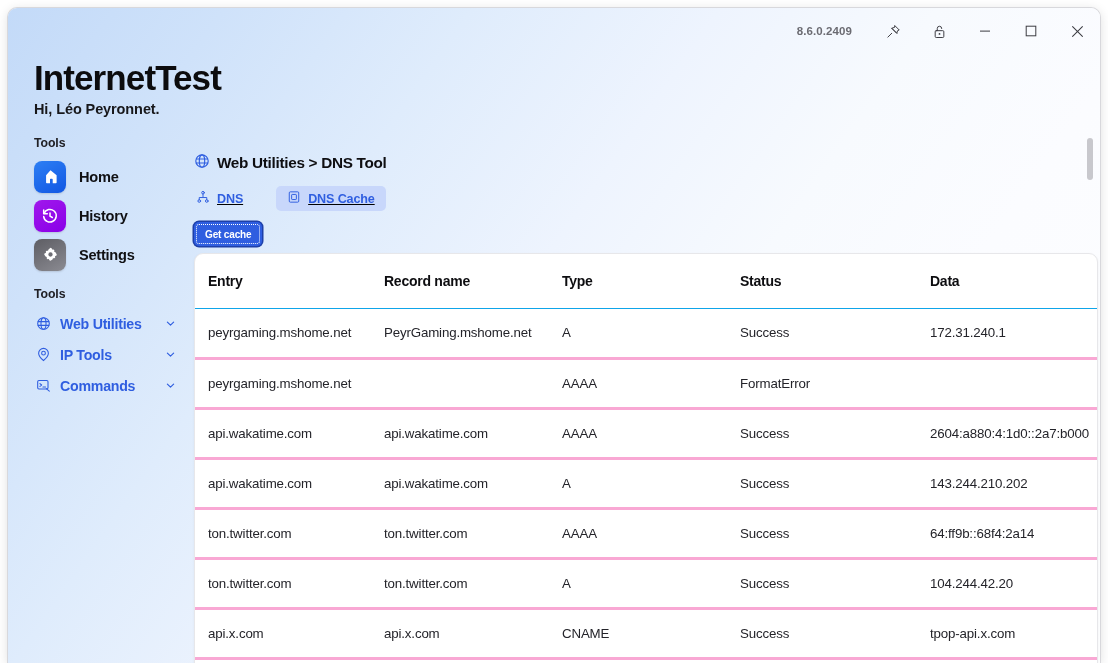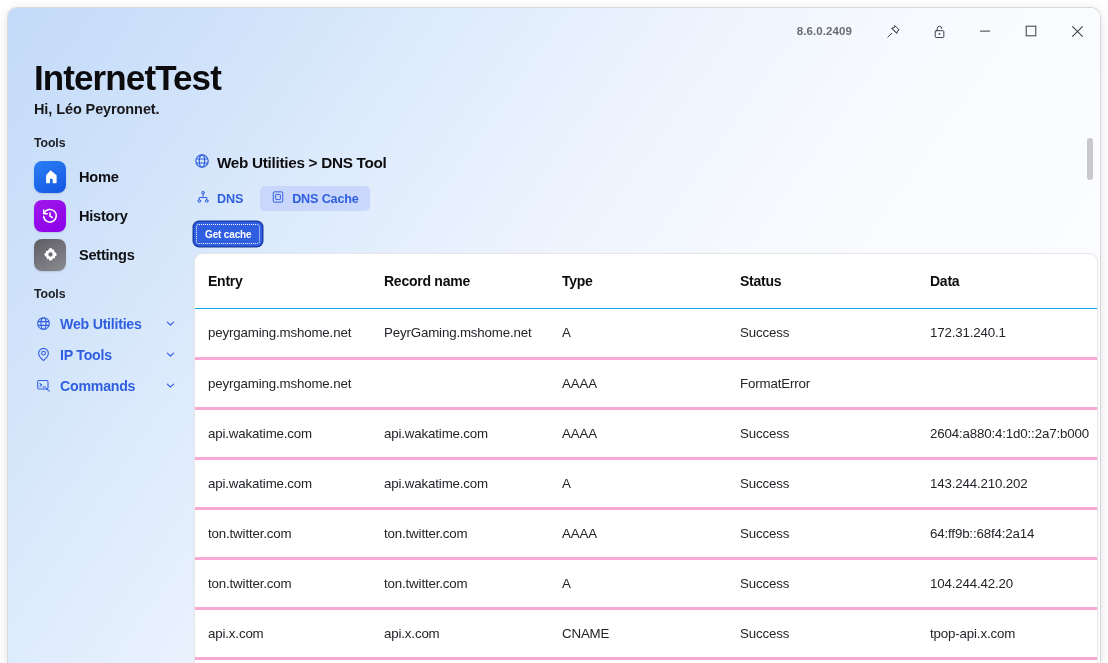--- a/index.html
+++ b/index.html
@@ -172,22 +172,23 @@
   #breadcrumb-text {
     font-size: 15.3px;
     font-weight: 700;
     color: #0e0e11;
     letter-spacing: -0.3px;
   }
 
   #tabstrip {
     display: flex;
     align-items: center;
-    gap: 9px;
+    gap: 25px;
     margin-top: 10px;
+    text-decoration: underline;
   }
   .tab {
     display: flex;
     align-items: center;
     gap: 7px;
     height: 25px;
     padding: 0 11px;
     border-radius: 5px;
     cursor: default;
     font-size: 12.6px;

